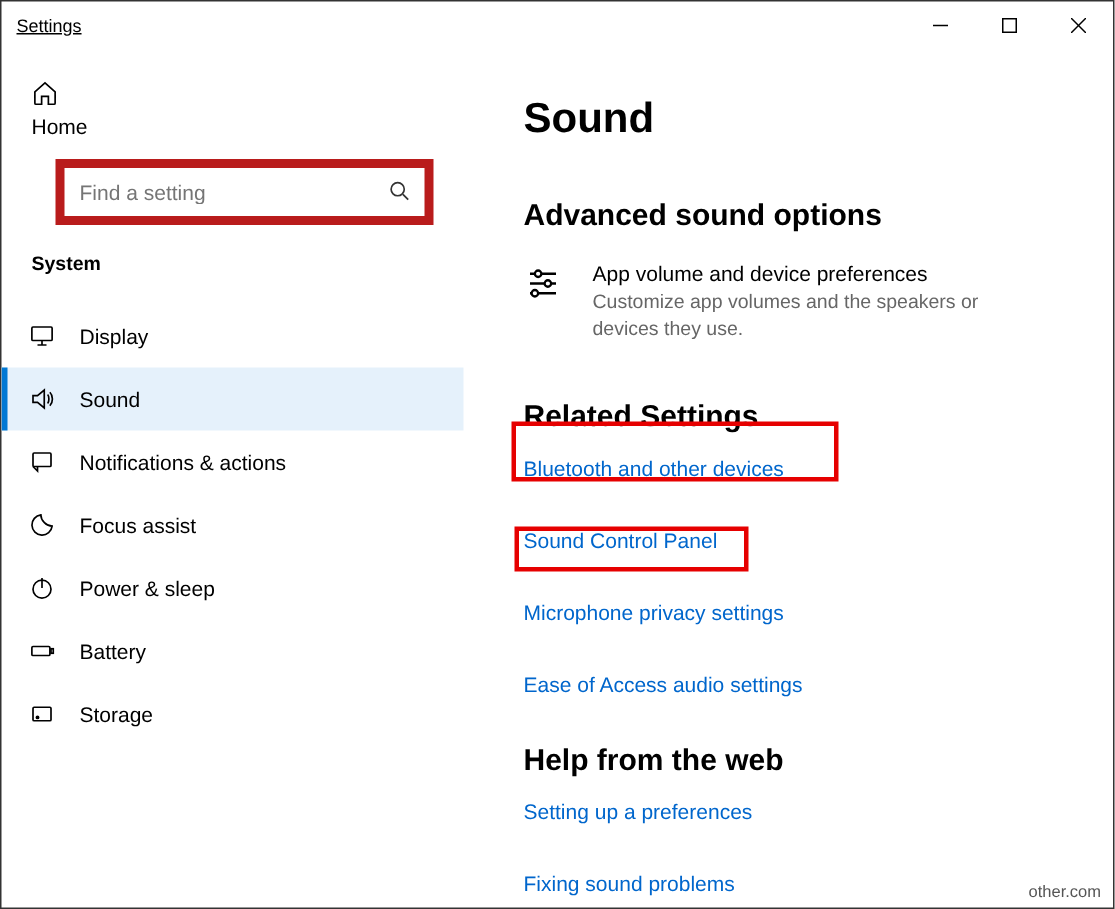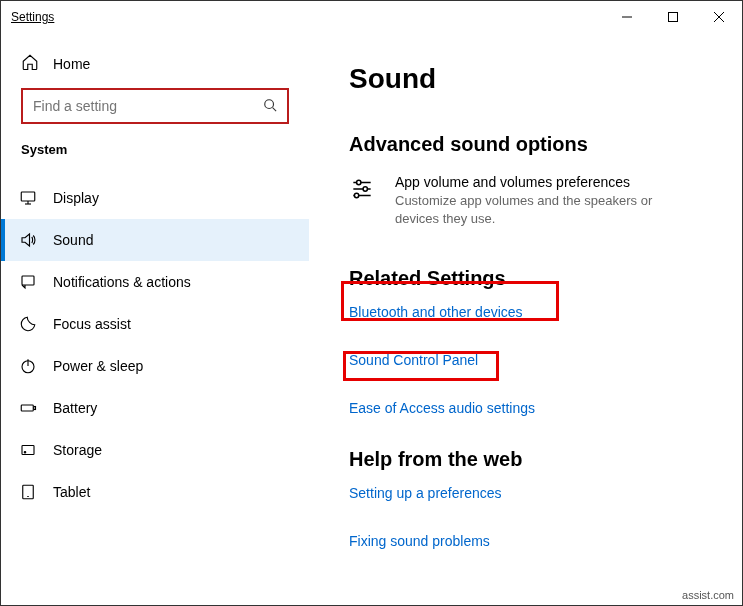--- a/index.html
+++ b/index.html
@@ -39,35 +39,37 @@
       display: flex;
       height: calc(100% - 32px);
     }
     .sidebar {
       width: 308px;
       padding: 12px 0 0 0;
       position: relative;
     }
     .home-row {
       display: flex;
-      align-items: center;
-      gap: 14px;
+      align-items: flex-start;
+      gap: 2px;
       padding: 8px 20px 14px 20px;
       font-size: 14px;
       cursor: pointer;
+      flex-direction: column;
     }
     .home-icon svg { width: 18px; height: 18px; }
     .search-wrap { padding: 0 20px 18px 20px; }
     .search-box {
       display: flex;
       align-items: center;
       justify-content: space-between;
-      border: 2px solid #b91c1c;
+      border: 6px solid #b91c1c;
       height: 34px;
       padding: 16px 10px;
+      margin-left: 16px;
     }
     .search-input {
       border: none;
       outline: none;
       font-size: 14px;
       color: #666;
       width: 100%;
       background: transparent;
     }
     .search-icon { color: #333; font-size: 14px; }
@@ -270,58 +272,50 @@
       <span>Battery</span>
     </div>
     <div class="nav-item">
       <span class="nav-icon">
           <svg viewBox="0 0 24 24" fill="none" stroke="#000" stroke-width="1.5">
             <rect x="4" y="6" width="16" height="12" rx="1"></rect>
             <circle cx="8" cy="15" r="1" fill="#000"></circle>
           </svg>
         </span>
       <span>Storage</span>
-    </div>
-    <div class="nav-item">
-      <span class="nav-icon">
-          <svg viewBox="0 0 24 24" fill="none" stroke="#000" stroke-width="1.5">
-            <rect x="5" y="3" width="14" height="18" rx="1"></rect>
-            <line x1="11" y1="18" x2="13" y2="18"></line>
-          </svg>
-        </span>
-      <span>Tablet</span>
     </div>
   </div>
 
   <div class="content">
     <div class="page-title">Sound</div>
     <div class="section-title">Advanced sound options</div>
     <div class="adv-row">
       <span class="adv-icon">
         <svg viewBox="0 0 24 24" width="26" height="26" fill="none" stroke="#000" stroke-width="1.4">
             <line x1="4" y1="6" x2="20" y2="6"></line>
             <circle cx="9" cy="6" r="2" fill="#fff"></circle>
             <line x1="4" y1="12" x2="20" y2="12"></line>
             <circle cx="15" cy="12" r="2" fill="#fff"></circle>
             <line x1="4" y1="18" x2="20" y2="18"></line>
             <circle cx="7" cy="18" r="2" fill="#fff"></circle>
           </svg>
       </span>
       <div>
-        <div class="adv-title">App volume and volumes preferences</div>
+        <div class="adv-title">App volume and device preferences</div>
         <div class="adv-desc">Customize app volumes and the speakers or devices they use.</div>
       </div>
     </div>
 
     <div class="related-title">Related Settings</div>
     <a class="link">Bluetooth and other devices</a>
     <a class="link">Sound Control Panel</a>
+    <a class="link">Microphone privacy settings</a>
     <a class="link">Ease of Access audio settings</a>
 
     <div class="help-title">Help from the web</div>
     <a class="link">Setting up a preferences</a>
     <a class="link" style="margin-bottom:16px">Fixing sound problems</a>
   </div>
 </div>
 
 <div class="redbox1"></div>
 <div class="redbox2"></div>
-<div class="watermark">assist.com</div>
+<div class="watermark">other.com</div>
 
 </body></html>

